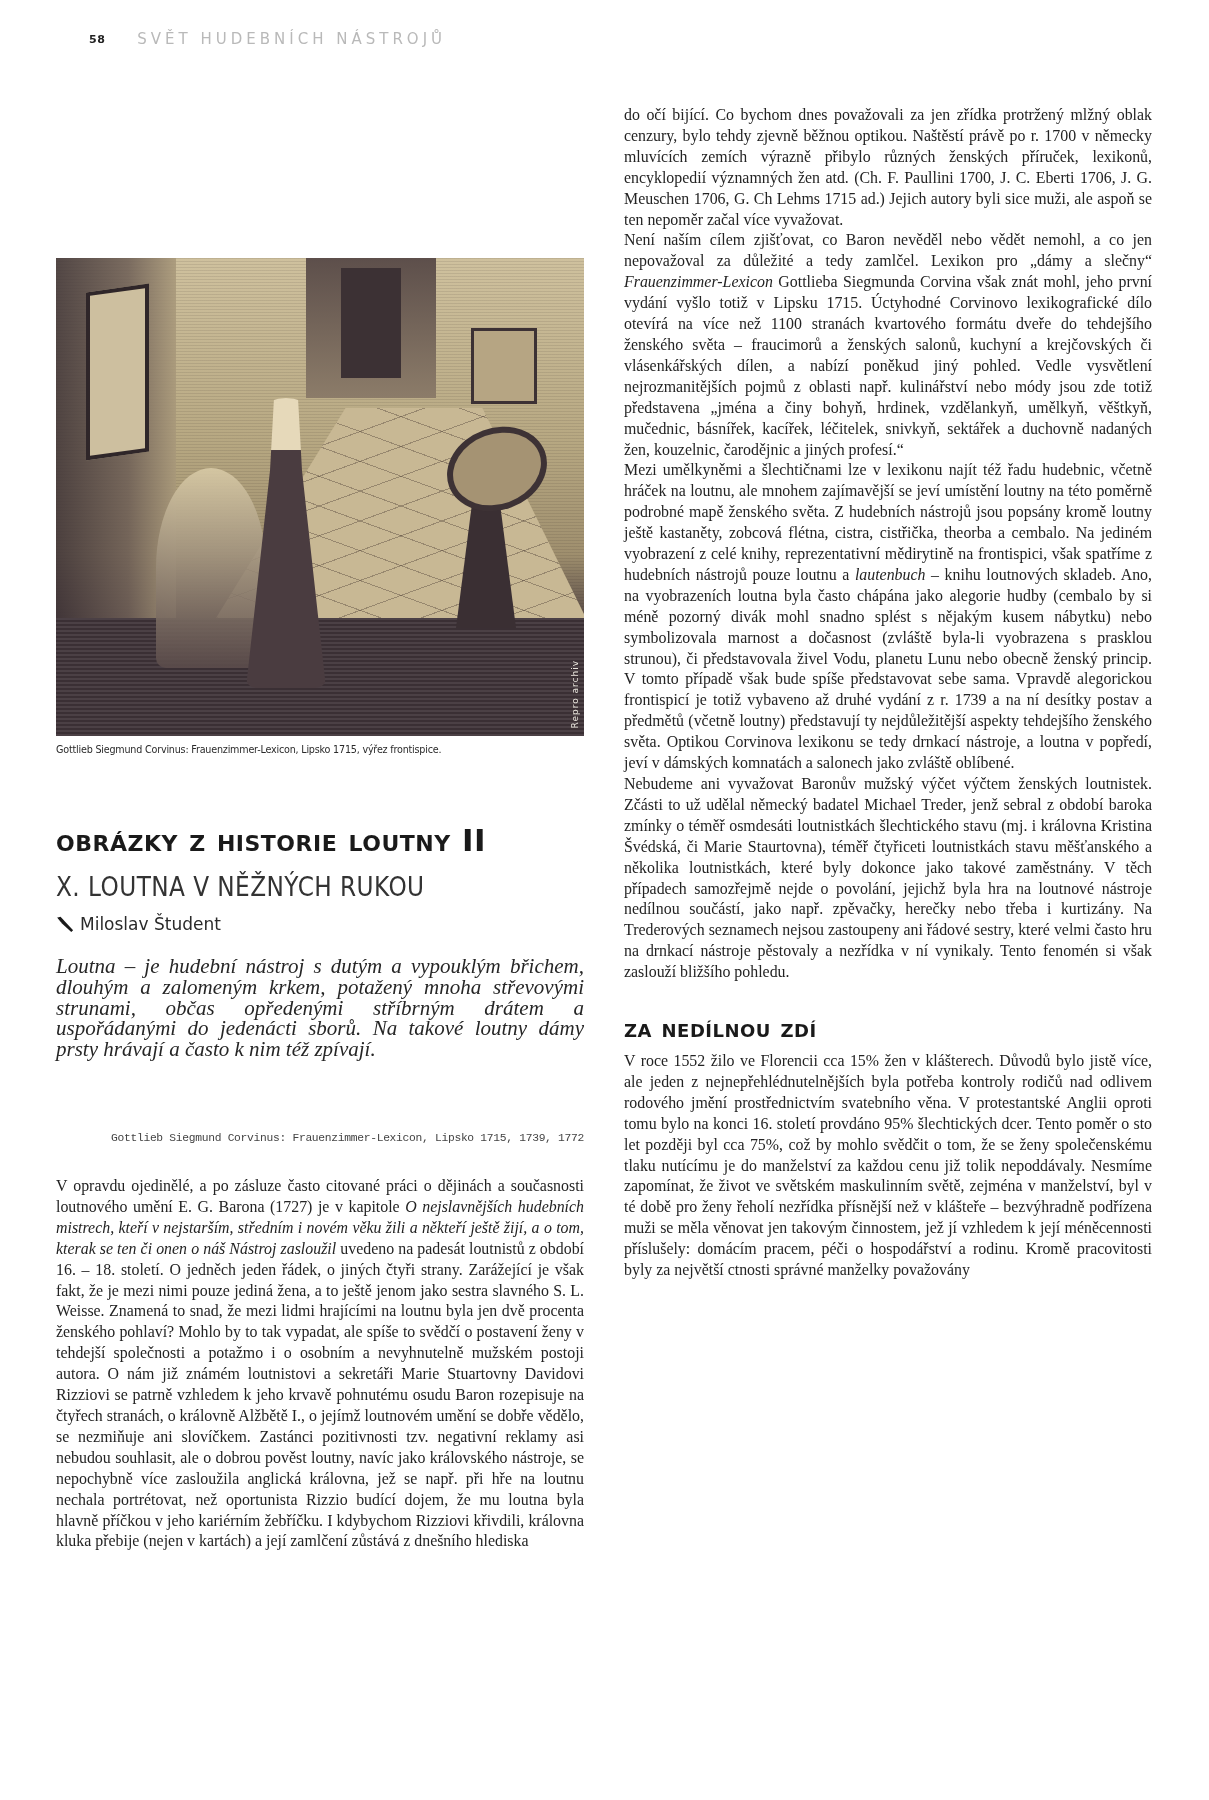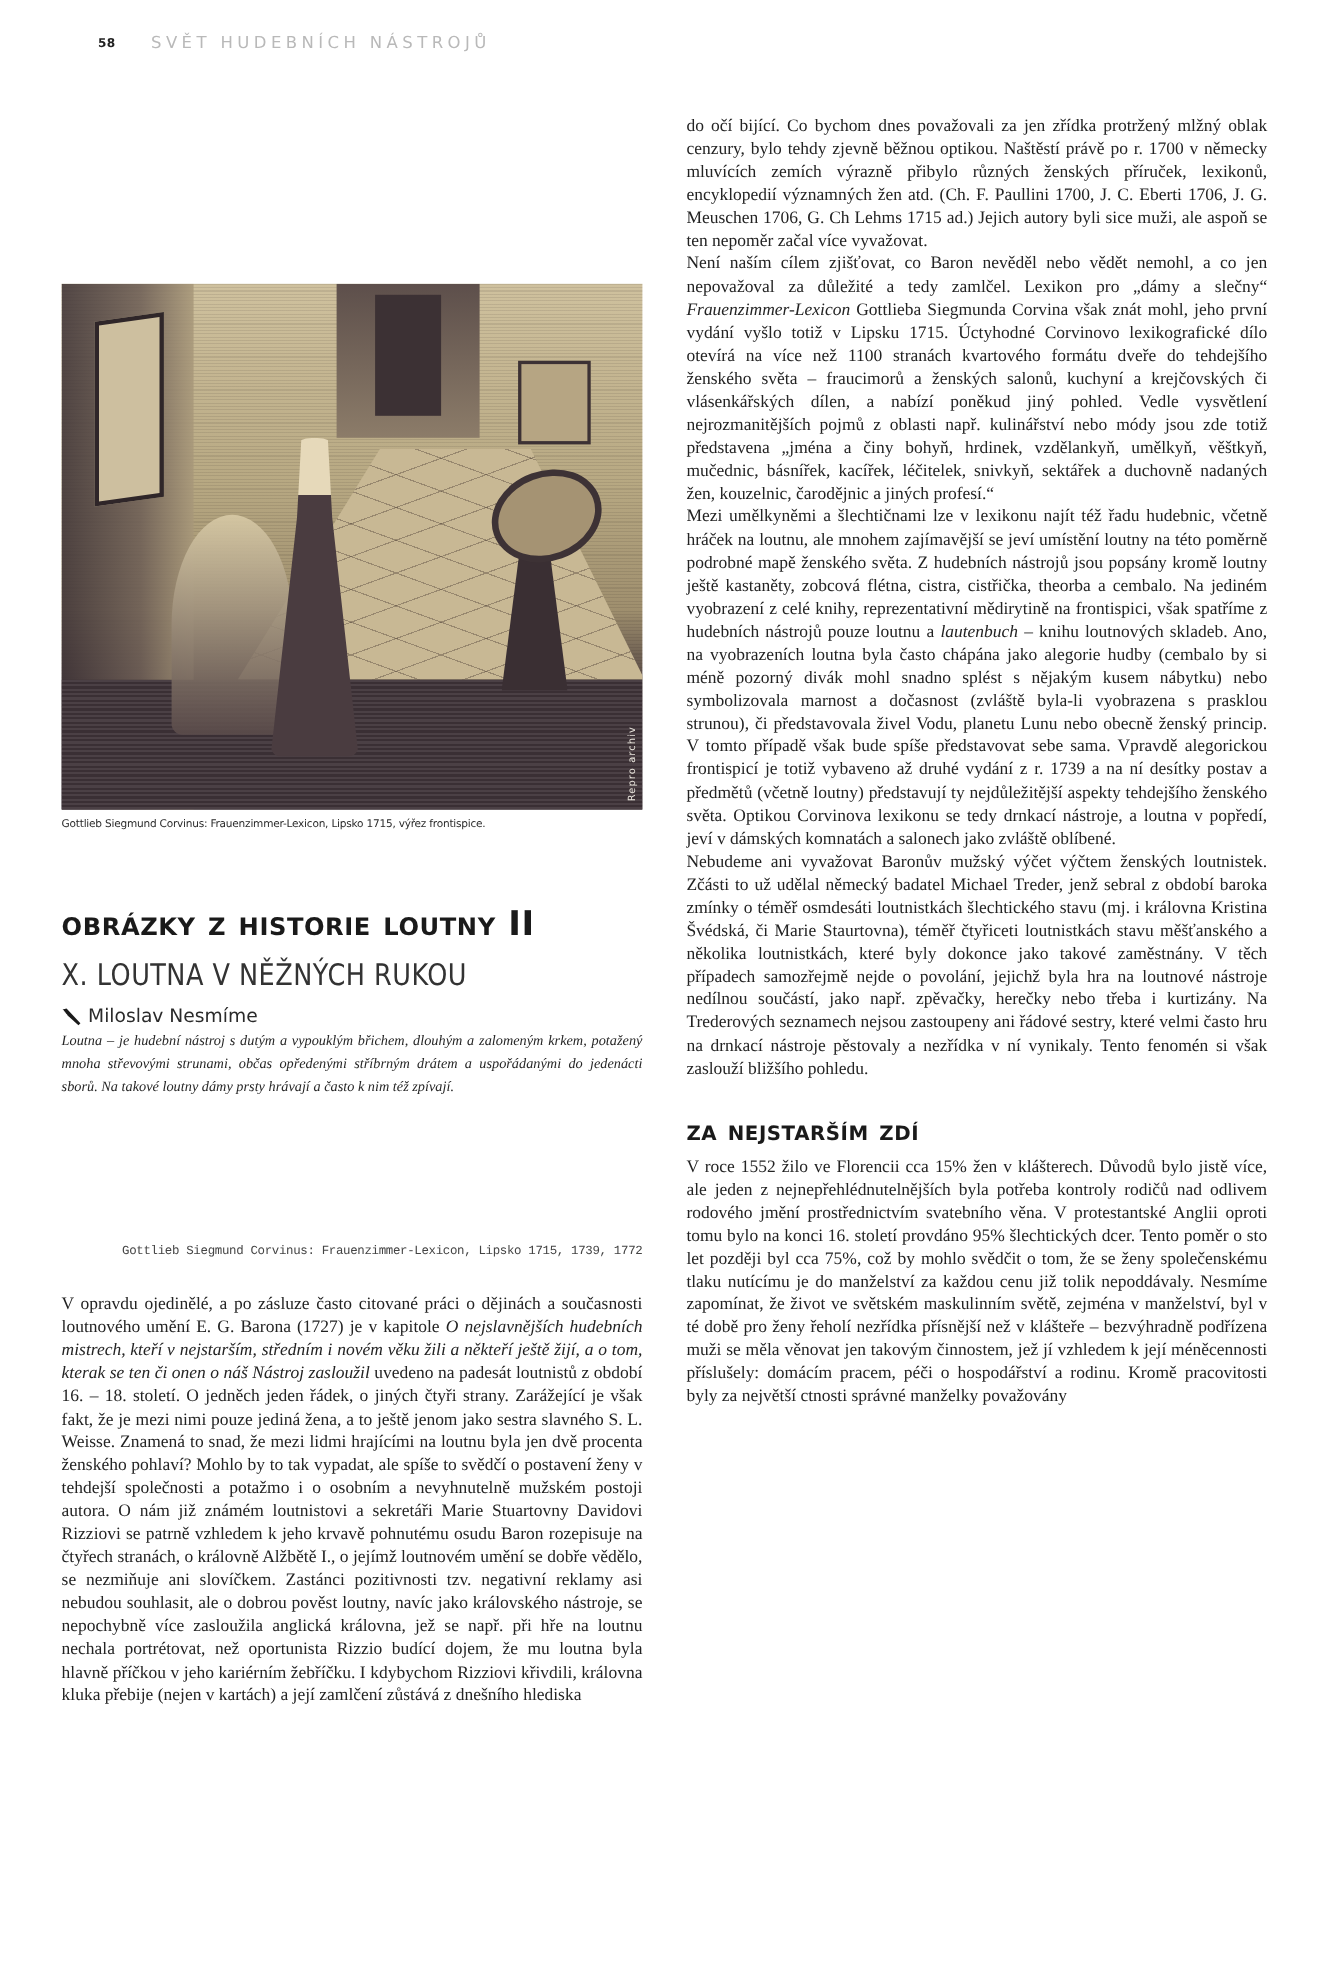--- a/index.html
+++ b/index.html
@@ -34,21 +34,21 @@
   #photo-credit { position: absolute; right: 4px; bottom: 8px; writing-mode: vertical-rl; transform: rotate(180deg); font-family: "DejaVu Sans", sans-serif; font-size: 9px; color: #e8e4dc; letter-spacing: 1px; }
 
   #figure-caption { position: absolute; left: 56px; top: 744px; width: 540px; font-family: "DejaVu Sans", sans-serif; font-size: 9.6px; color: #2a2a2a; letter-spacing: -0.2px; }
 
   #article-title { position: absolute; left: 56px; top: 822px; font-family: "DejaVu Sans", sans-serif; font-weight: bold; font-size: 31px; letter-spacing: 0.5px; color: #1a1a1a; font-variant: small-caps; white-space: nowrap; }
   #article-subtitle { position: absolute; left: 56px; top: 871px; font-family: "DejaVu Sans", sans-serif; font-size: 27px; font-weight: normal; color: #333; letter-spacing: 0.5px; transform: scaleX(0.86); transform-origin: left; white-space: nowrap; }
   #byline { position: absolute; left: 56px; top: 914px; display: flex; align-items: center; gap: 6px; }
   #byline-icon { width: 18px; height: 18px; }
   #author-name { font-family: "DejaVu Sans", sans-serif; font-size: 17px; color: #2a2a2a; }
 
-  #definitions { position: absolute; left: 56px; top: 936px; width: 528px; font-family: "Liberation Serif", serif; font-style: italic; font-size: 13px; line-height: 20.8px; text-align: justify; color: #262626; }
+  #definitions { position: absolute; left: 56px; top: 956px; width: 528px; font-family: "Liberation Serif", serif; font-style: italic; font-size: 21px; line-height: 20.8px; text-align: justify; color: #262626; }
   #definitions p { margin: 0; }
   #definitions-source { position: absolute; left: 56px; top: 1132px; width: 528px; text-align: right; font-family: Liberation Mono, monospace; font-size: 11.3px; color: #444; letter-spacing: -0.3px; }
 
   .body-text { font-family: "Liberation Serif", serif; font-size: 15.9px; line-height: 20.9px; text-align: justify; color: #232323; hyphens: auto; }
   .body-text p { margin: 0; }
   .body-text em { font-style: italic; }
   #left-body { position: absolute; left: 56px; top: 1176px; width: 528px; }
 
   #section-heading { font-family: "DejaVu Sans", sans-serif; font-weight: bold; font-size: 26px; color: #1a1a1a; font-variant: small-caps; letter-spacing: 0.5px; margin: 35px 0 12px 0; }
 </style>
@@ -78,32 +78,32 @@
 </div>
 <div id="figure-caption">Gottlieb Siegmund Corvinus: Frauenzimmer-Lexicon, Lipsko 1715, výřez frontispice.</div>
 
 <h1 id="article-title" style="margin:0;">obrázky z historie loutny II</h1>
 <h2 id="article-subtitle" style="margin:0;">X. LOUTNA V NĚŽNÝCH RUKOU</h2>
 <div id="byline">
   <svg id="byline-icon" viewBox="0 0 20 20">
     <path d="M1 3 L5 2 L19 17 L17 19 L6 9 Z" fill="#1a1a1a"></path>
     <path d="M1 3 L4 7 L6 9" stroke="#fff" stroke-width="0.8" fill="none"></path>
   </svg>
-  <span id="author-name">Miloslav Nesmíme</span>
+  <span id="author-name">Miloslav Študent</span>
 </div>
 
 <div id="definitions">
   <p>Loutna – je hudební nástroj s dutým a vypouklým břichem, dlouhým a zalomeným krkem, potažený mnoha střevovými strunami, občas opředenými stříbrným drátem a uspořádanými do jedenácti sborů. Na takové loutny dámy prsty hrávají a často k nim též zpívají.</p>
 </div>
 <div id="definitions-source">Gottlieb Siegmund Corvinus: Frauenzimmer-Lexicon, Lipsko 1715, 1739, 1772</div>
 
 <div id="left-body" class="body-text">
   <p><span>V opravdu ojedinělé, a po zásluze často citované práci o dějinách a současnosti loutnového umění E. G. Barona (1727) je v kapitole </span><em>O nejslavnějších hudebních mistrech, kteří v nejstarším, středním i novém věku žili a někteří ještě žijí, a o tom, kterak se ten či onen o náš Nástroj zasloužil</em><span> uvedeno na padesát loutnistů z období 16. – 18. století. O jedněch jeden řádek, o jiných čtyři strany. Zarážející je však fakt, že je mezi nimi pouze jediná žena, a to ještě jenom jako sestra slavného S. L. Weisse. Znamená to snad, že mezi lidmi hrajícími na loutnu byla jen dvě procenta ženského pohlaví? Mohlo by to tak vypadat, ale spíše to svědčí o postavení ženy v tehdejší společnosti a potažmo i o osobním a nevyhnutelně mužském postoji autora. O nám již známém loutnistovi a sekretáři Marie Stuartovny Davidovi Rizziovi se patrně vzhledem k jeho krvavě pohnutému osudu Baron rozepisuje na čtyřech stranách, o královně Alžbětě I., o jejímž loutnovém umění se dobře vědělo, se nezmiňuje ani slovíčkem. Zastánci pozitivnosti tzv. negativní reklamy asi nebudou souhlasit, ale o dobrou pověst loutny, navíc jako královského nástroje, se nepochybně více zasloužila anglická královna, jež se např. při hře na loutnu nechala portrétovat, než oportunista Rizzio budící dojem, že mu loutna byla hlavně příčkou v jeho kariérním žebříčku. I kdybychom Rizziovi křivdili, královna kluka přebije (nejen v kartách) a její zamlčení zůstává z dnešního hlediska</span></p>
 </div>
 
 <div id="right-col" class="body-text">
   <p>do očí bijící. Co bychom dnes považovali za jen zřídka protržený mlžný oblak cenzury, bylo tehdy zjevně běžnou optikou. Naštěstí právě po r. 1700 v německy mluvících zemích výrazně přibylo různých ženských příruček, lexikonů, encyklopedií významných žen atd. (Ch. F. Paullini 1700, J. C. Eberti 1706, J. G. Meuschen 1706, G. Ch Lehms 1715 ad.) Jejich autory byli sice muži, ale aspoň se ten nepoměr začal více vyvažovat.</p>
   <p><span>Není naším cílem zjišťovat, co Baron nevěděl nebo vědět nemohl, a co jen nepovažoval za důležité a tedy zamlčel. Lexikon pro „dámy a slečny“ </span><em>Frauenzimmer-Lexicon</em><span> Gottlieba Siegmunda Corvina však znát mohl, jeho první vydání vyšlo totiž v Lipsku 1715. Úctyhodné Corvinovo lexikografické dílo otevírá na více než 1100 stranách kvartového formátu dveře do tehdejšího ženského světa – fraucimorů a ženských salonů, kuchyní a krejčovských či vlásenkářských dílen, a nabízí poněkud jiný pohled. Vedle vysvětlení nejrozmanitějších pojmů z oblasti např. kulinářství nebo módy jsou zde totiž představena „jména a činy bohyň, hrdinek, vzdělankyň, umělkyň, věštkyň, mučednic, básnířek, kacířek, léčitelek, snivkyň, sektářek a duchovně nadaných žen, kouzelnic, čarodějnic a jiných profesí.“</span></p>
   <p><span>Mezi umělkyněmi a šlechtičnami lze v lexikonu najít též řadu hudebnic, včetně hráček na loutnu, ale mnohem zajímavější se jeví umístění loutny na této poměrně podrobné mapě ženského světa. Z hudebních nástrojů jsou popsány kromě loutny ještě kastaněty, zobcová flétna, cistra, cistřička, theorba a cembalo. Na jediném vyobrazení z celé knihy, reprezentativní mědirytině na frontispici, však spatříme z hudebních nástrojů pouze loutnu a </span><em>lautenbuch</em><span> – knihu loutnových skladeb. Ano, na vyobrazeních loutna byla často chápána jako alegorie hudby (cembalo by si méně pozorný divák mohl snadno splést s nějakým kusem nábytku) nebo symbolizovala marnost a dočasnost (zvláště byla-li vyobrazena s prasklou strunou), či představovala živel Vodu, planetu Lunu nebo obecně ženský princip. V tomto případě však bude spíše představovat sebe sama. Vpravdě alegorickou frontispicí je totiž vybaveno až druhé vydání z r. 1739 a na ní desítky postav a předmětů (včetně loutny) představují ty nejdůležitější aspekty tehdejšího ženského světa. Optikou Corvinova lexikonu se tedy drnkací nástroje, a loutna v popředí, jeví v dámských komnatách a salonech jako zvláště oblíbené.</span></p>
   <p>Nebudeme ani vyvažovat Baronův mužský výčet výčtem ženských loutnistek. Zčásti to už udělal německý badatel Michael Treder, jenž sebral z období baroka zmínky o téměř osmdesáti loutnistkách šlechtického stavu (mj. i královna Kristina Švédská, či Marie Staurtovna), téměř čtyřiceti loutnistkách stavu měšťanského a několika loutnistkách, které byly dokonce jako takové zaměstnány. V těch případech samozřejmě nejde o povolání, jejichž byla hra na loutnové nástroje nedílnou součástí, jako např. zpěvačky, herečky nebo třeba i kurtizány. Na Trederových seznamech nejsou zastoupeny ani řádové sestry, které velmi často hru na drnkací nástroje pěstovaly a nezřídka v ní vynikaly. Tento fenomén si však zaslouží bližšího pohledu.</p>
-  <h3 id="section-heading">za nejstarším zdí</h3>
+  <h3 id="section-heading">za nedílnou zdí</h3>
   <p>V roce 1552 žilo ve Florencii cca 15% žen v klášterech. Důvodů bylo jistě více, ale jeden z nejnepřehlédnutelnějších byla potřeba kontroly rodičů nad odlivem rodového jmění prostřednictvím svatebního věna. V protestantské Anglii oproti tomu bylo na konci 16. století provdáno 95% šlechtických dcer. Tento poměr o sto let později byl cca 75%, což by mohlo svědčit o tom, že se ženy společenskému tlaku nutícímu je do manželství za každou cenu již tolik nepoddávaly. Nesmíme zapomínat, že život ve světském maskulinním světě, zejména v manželství, byl v té době pro ženy řeholí nezřídka přísnější než v klášteře – bezvýhradně podřízena muži se měla věnovat jen takovým činnostem, jež jí vzhledem k její méněcennosti příslušely: domácím pracem, péči o hospodářství a rodinu. Kromě pracovitosti byly za největší ctnosti správné manželky považovány</p>
 </div>
 
 </body></html>

